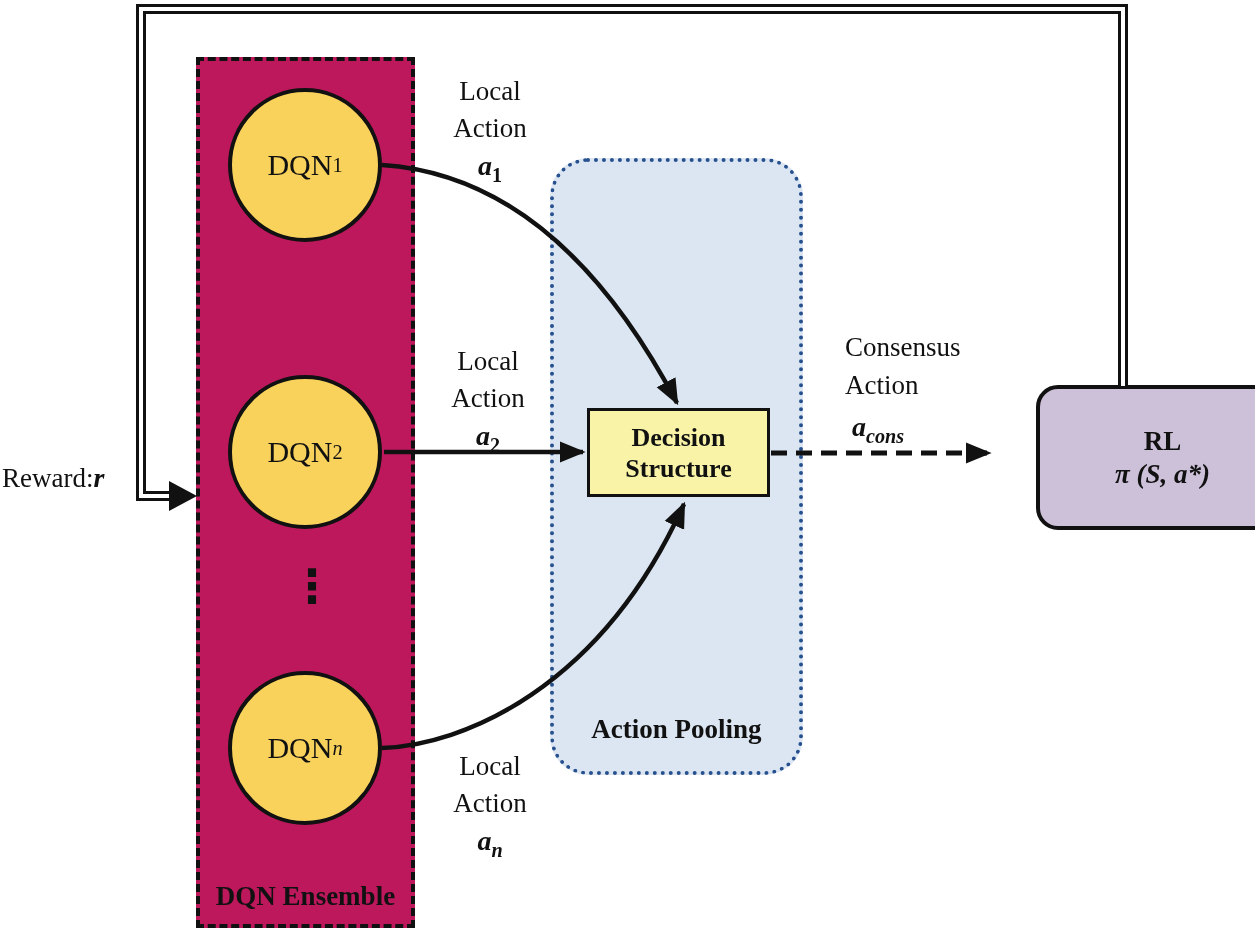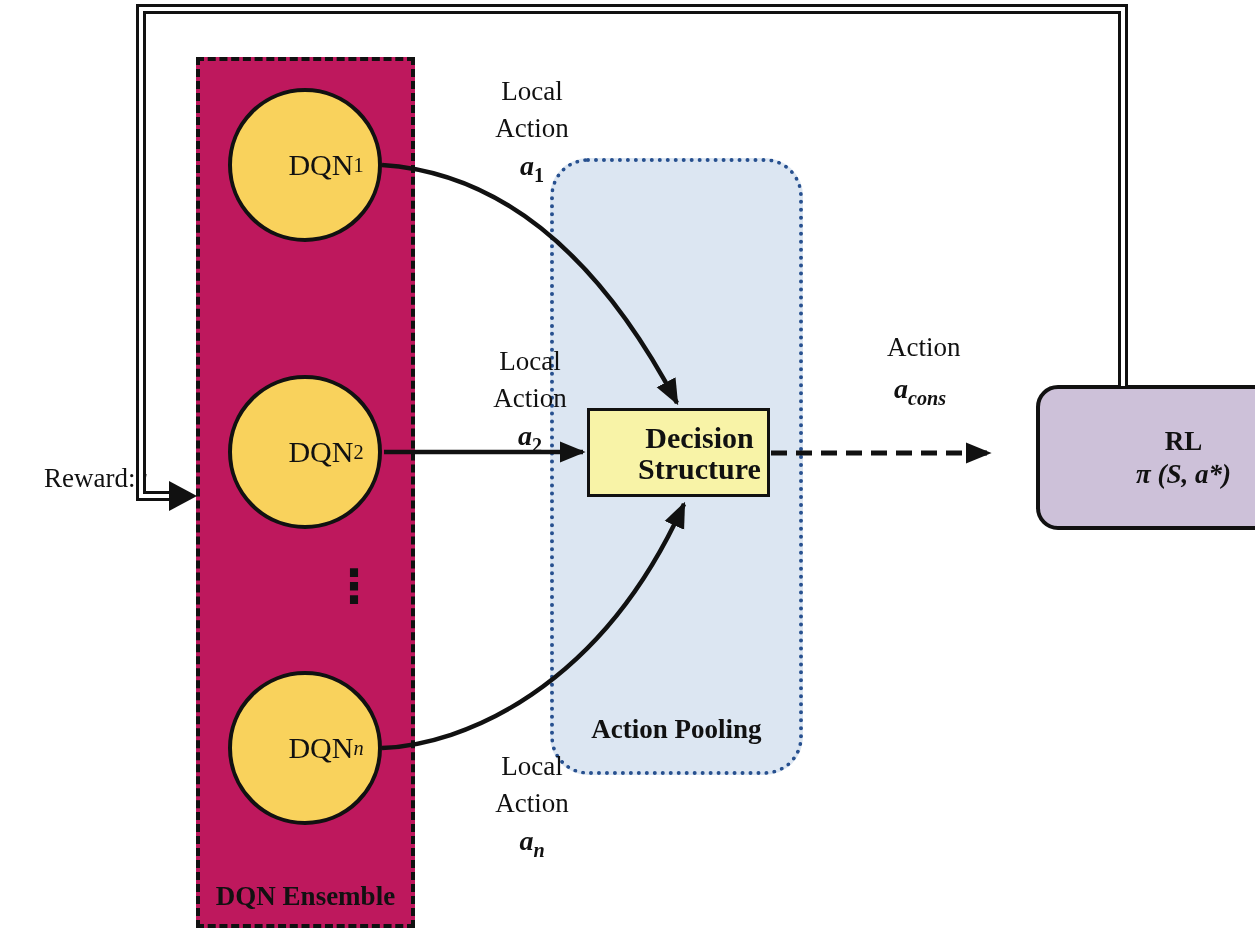--- a/index.html
+++ b/index.html
@@ -1,21 +1,21 @@
 <!DOCTYPE html>
 <html><head>
 <meta charset="utf-8">
 <title>Diagram</title>
 <style>
   html,body{margin:0;padding:0;background:#ffffff;}
   .stage{
     position:relative; width:1255px; height:934px; background:#ffffff;
     font-family:"Liberation Serif", serif; color:#111; overflow:hidden;
   }
-  .abs{position:absolute;padding-left:42px;}
+  .abs{position:absolute;}
   
   .ensemble{
     left:196px; top:57px; width:219px; height:871px; box-sizing:border-box;
     background:#be185d; border:4px dashed #111; z-index:1;
   }
   .ens-label{
     position:absolute; left:0; bottom:12px; width:100%; text-align:center;
     font-weight:bold; font-size:27px;
   }
   .pooling{
@@ -23,21 +23,21 @@
     background:#dce6f2; border:4px dotted #27508f; border-radius:38px; z-index:1;
   }
   .pool-label{
     position:absolute; left:0; bottom:26px; width:100%; text-align:center;
     font-weight:bold; font-size:27px;
   }
   .decision{
     left:587px; top:408px; width:183px; height:89px; box-sizing:border-box;
     background:#f8f3a7; border:3px solid #111; z-index:2;
     display:flex; flex-direction:column; align-items:center; justify-content:center;
-    font-weight:bold; font-size:30px; line-height:31px; text-align:center;
+    font-weight:bold; font-size:26px; line-height:31px; text-align:center;
   }
   .env{
     left:1036px; top:385px; width:253px; height:145px; box-sizing:border-box;
     background:#cdc1d9; border:4px solid #111; border-radius:22px; z-index:2;
     display:flex; flex-direction:column; align-items:center; justify-content:center;
     font-weight:bold; font-size:27px; line-height:33px; text-align:center;
   }
   .env .math-line{font-style:italic;}
   
   .node{
@@ -117,20 +117,21 @@
     <div>Action</div>
     <div class="math"><span>a</span><sub style="font-style:normal">2</sub></div>
   </div>
   <div class="abs la la3">
     <div>Local</div>
     <div>Action</div>
     <div class="math"><span>a</span><sub>n</sub></div>
   </div>
 
   <div class="abs consensus">
+    <div>Consensus</div>
     <div>Action</div>
     <div class="math"><span>a</span><sub>cons</sub></div>
   </div>
 
   <div class="abs fb-text">
     <div><span>Reward:</span><span class="math">r</span></div>
   </div>
 
   <svg class="overlay" viewBox="0 0 1255 934" xmlns="http://www.w3.org/2000/svg">
     <defs>

